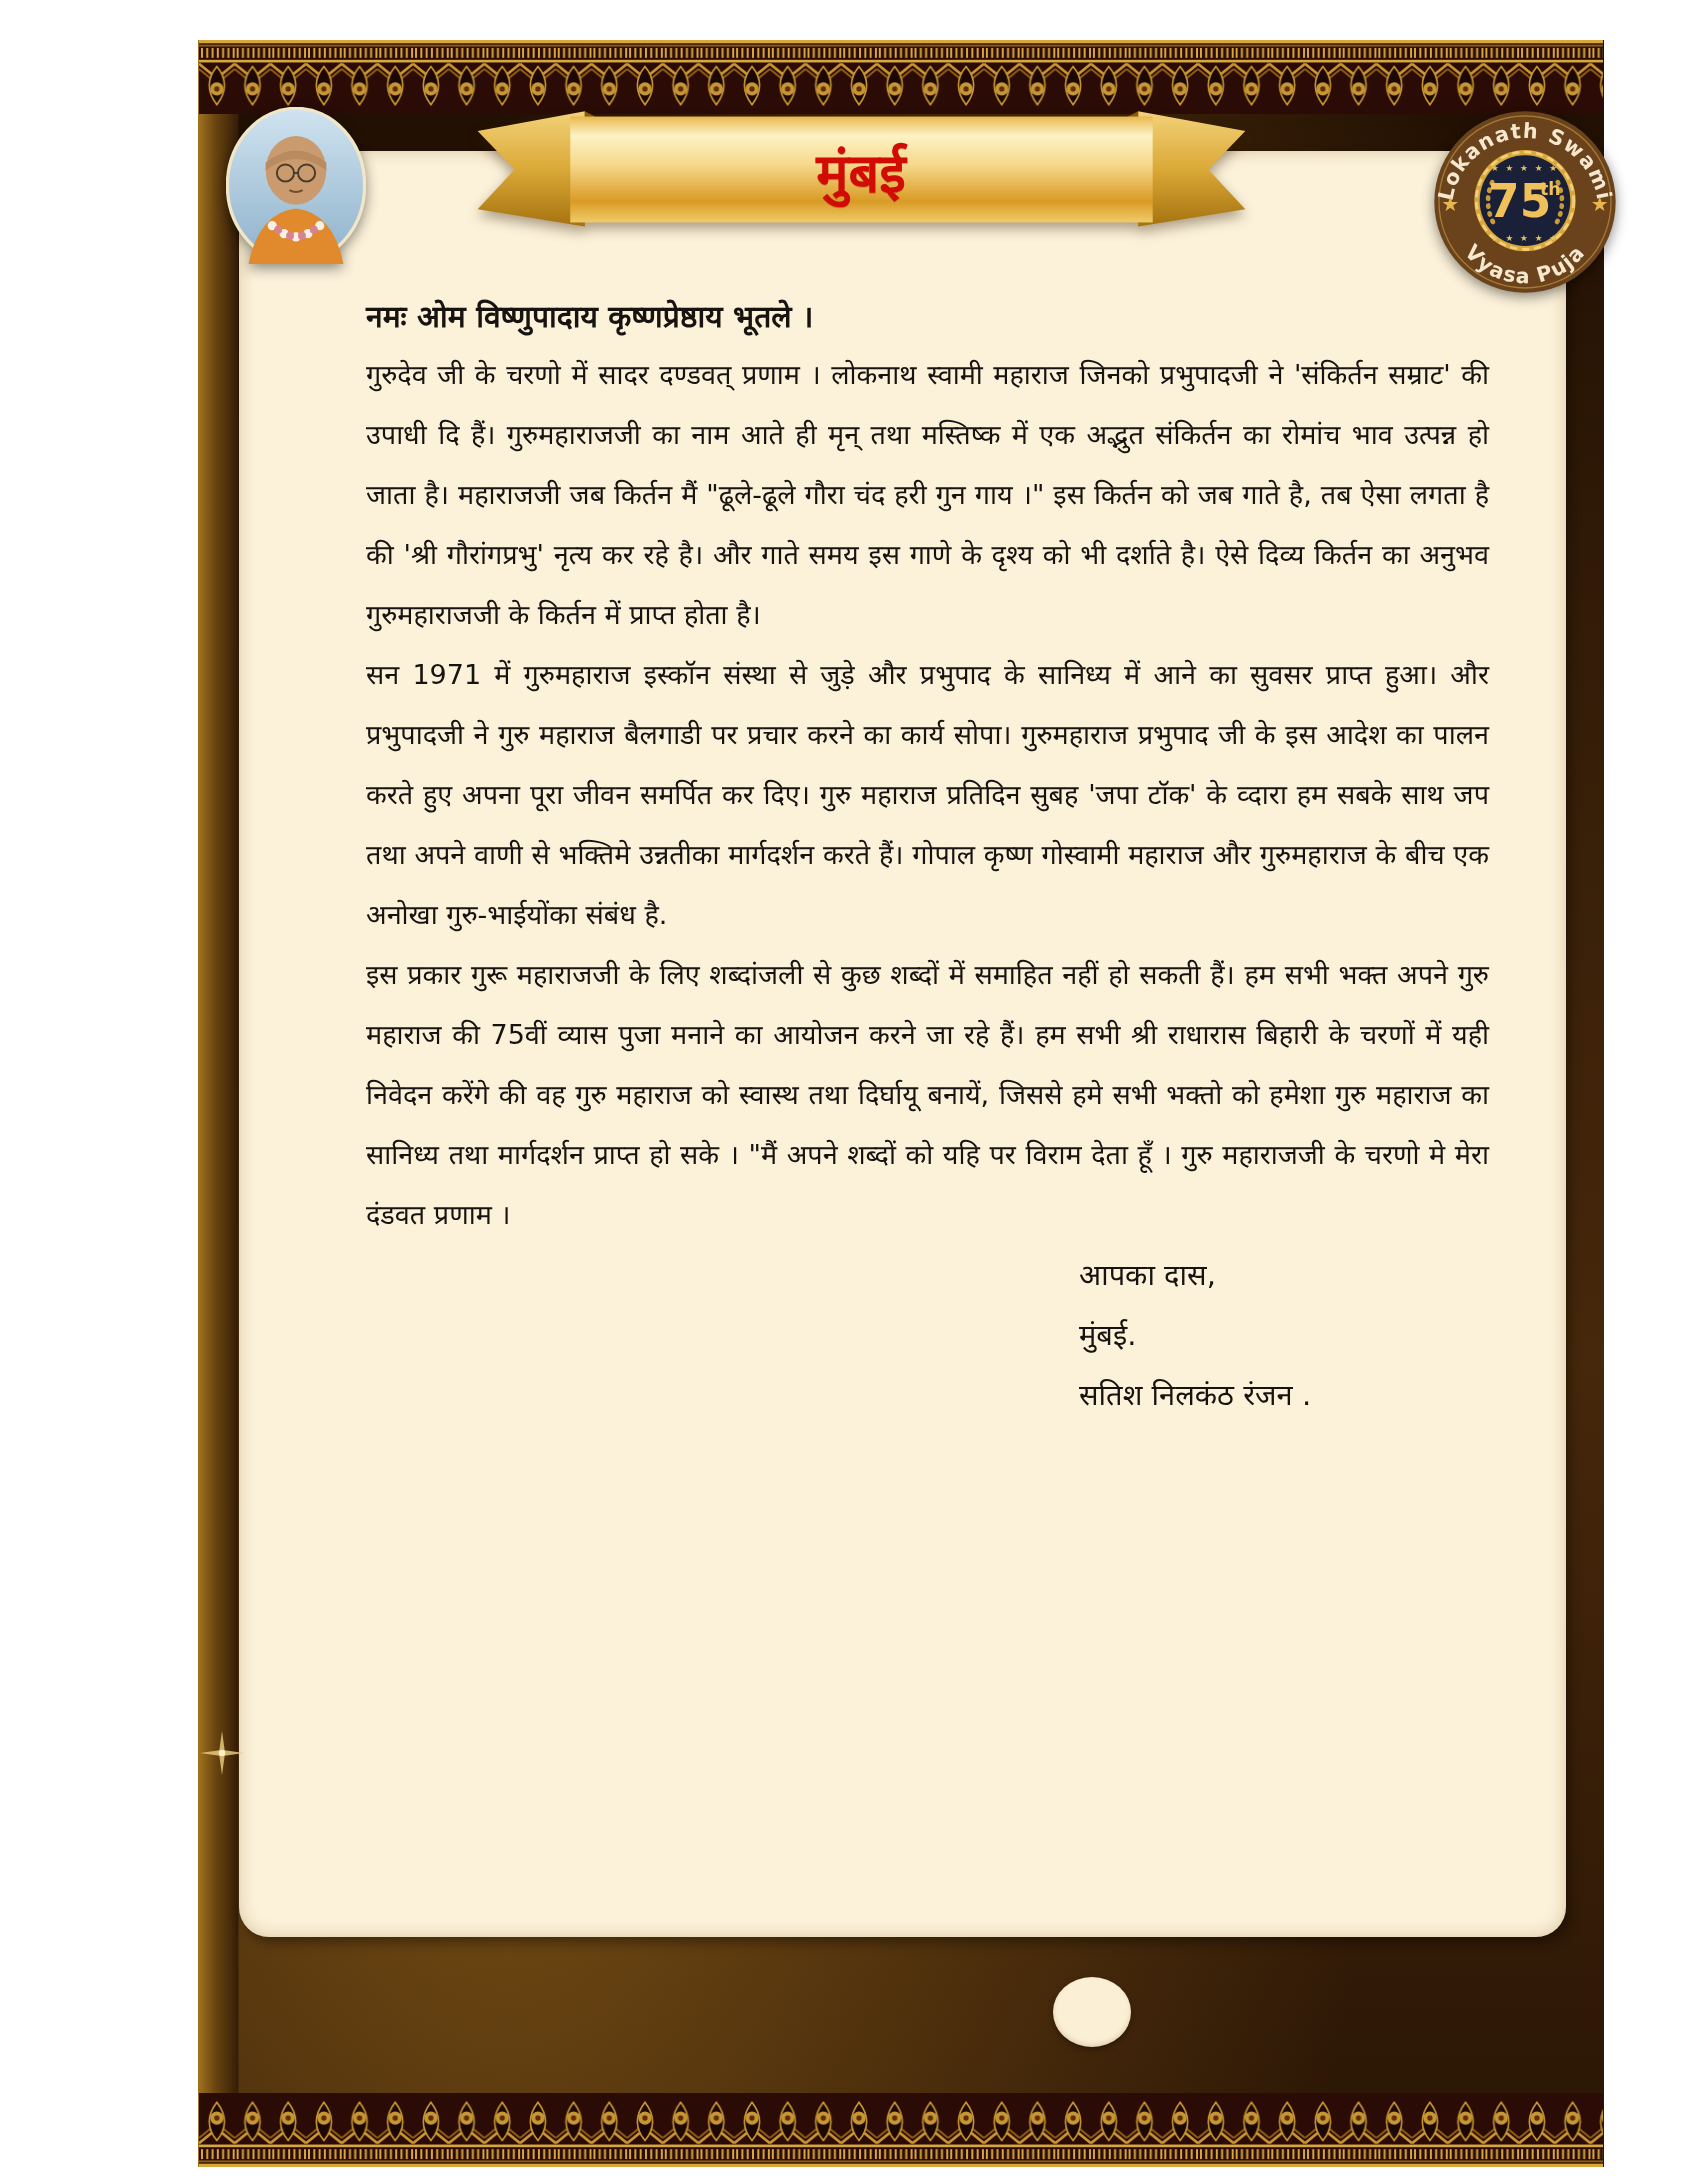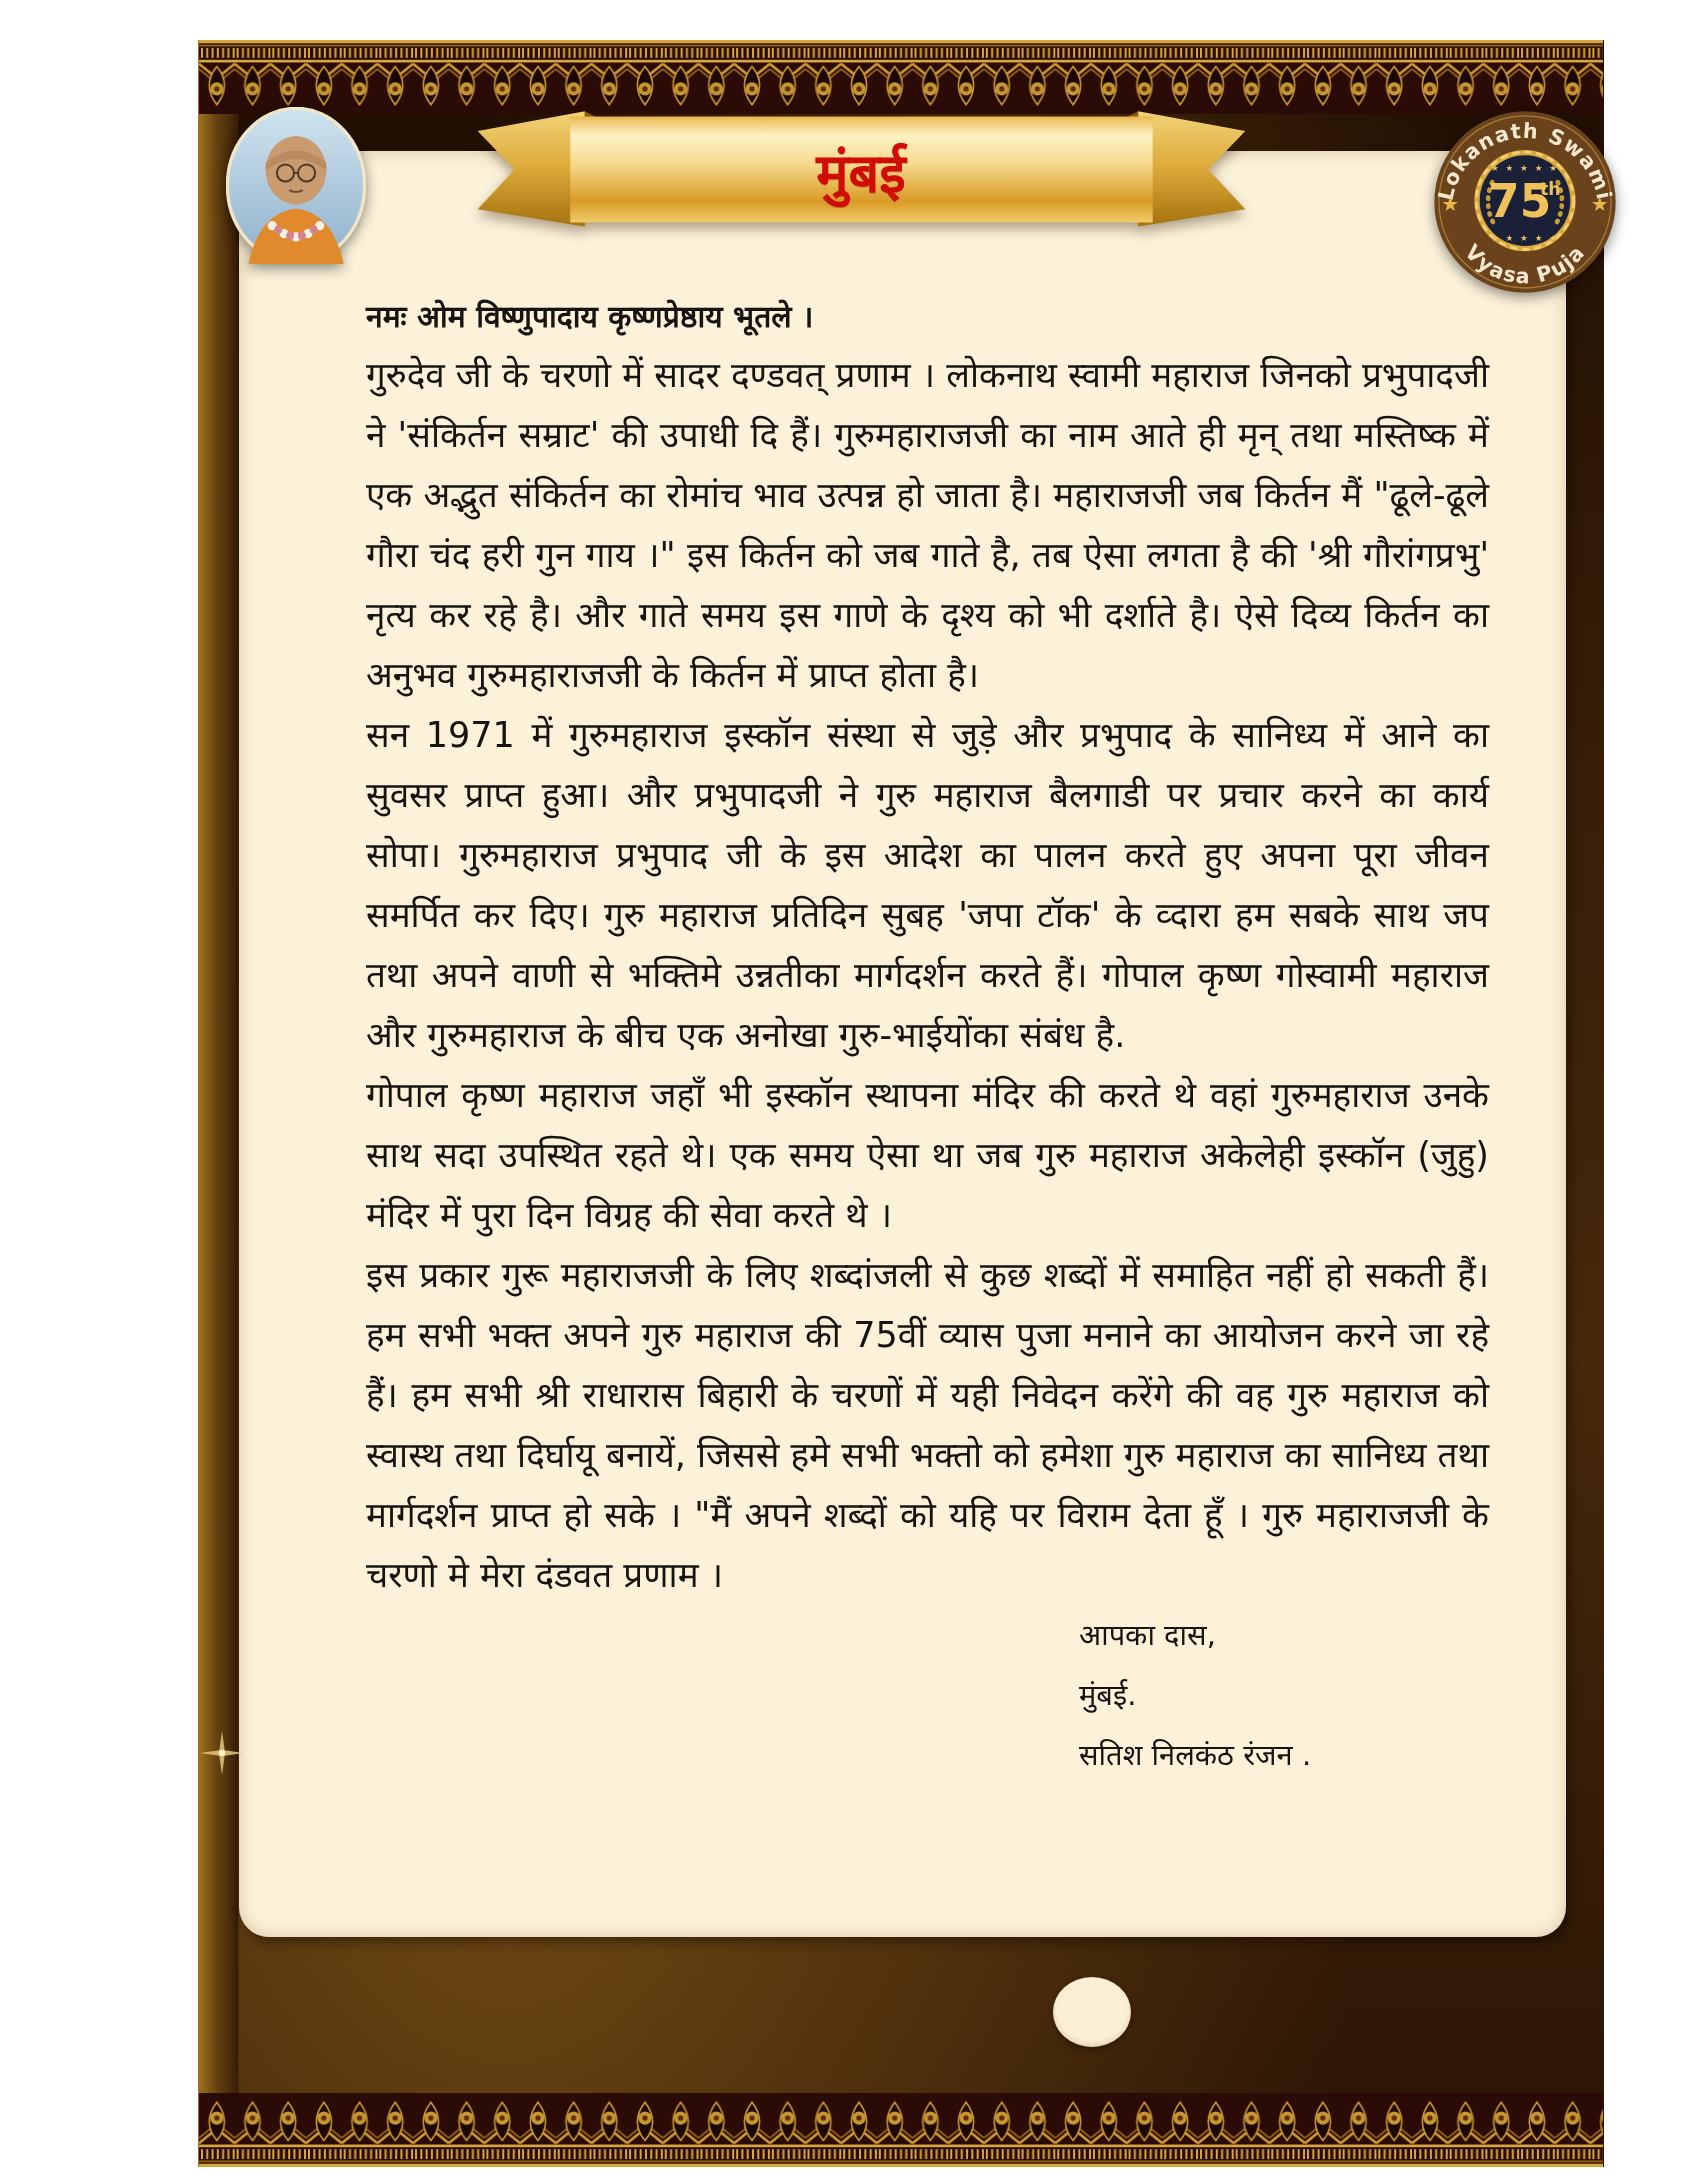--- a/index.html
+++ b/index.html
@@ -49,21 +49,21 @@
   
   .badge { position:absolute; left:1433px; top:110px; width:184px; height:184px; }
   .badge svg { display:block; width:100%; height:100%; filter:drop-shadow(0 4px 6.6px rgba(0,0,0,.45)); }
 
   
   .content {
     position:absolute; left:366px; top:288px; width:1123px;
     color:#171310;
   }
   .shloka { width:992px; font-size:30px; line-height:57px; font-weight:700; }
-  .bodytext p { margin:0; font-size:35px; line-height:60px; text-align:justify; text-justify:inter-word; }
+  .bodytext p { margin:0; font-size:27px; line-height:60px; text-align:justify; text-justify:inter-word; }
   .signature { margin-left:713px; font-size:29px; line-height:60px; }
   .signature div { white-space:nowrap; }
 
   
   .sparkle { position:absolute; left:200px; top:1731px; width:44px; height:44px; }
   .page-dot {
     position:absolute; left:1053px; top:1977px; width:78px; height:70px;
     background:#fbf0d6; border-radius:50%;
     box-shadow:0 2.6px 6.6px rgba(0,0,0,.35), inset 0 -2.6px 5.3px rgba(160,120,50,.25);
   }
@@ -218,21 +218,20 @@
     </svg>
   </div>
 
   <div class="content">
     <div class="shloka">
       <div>नमः ओम विष्णुपादाय कृष्णप्रेष्ठाय भूतले ।</div>
     </div>
     <div class="bodytext">
       <p>गुरुदेव जी के चरणो में सादर दण्डवत् प्रणाम । लोकनाथ स्वामी महाराज जिनको प्रभुपादजी ने 'संकिर्तन सम्राट' की उपाधी दि हैं। गुरुमहाराजजी का नाम आते ही मृन् तथा मस्तिष्क में एक अद्भुत संकिर्तन का रोमांच भाव उत्पन्न हो जाता है। महाराजजी जब किर्तन मैं "ढूले-ढूले गौरा चंद हरी गुन गाय ।" इस किर्तन को जब गाते है, तब ऐसा लगता है की 'श्री गौरांगप्रभु' नृत्य कर रहे है। और गाते समय इस गाणे के दृश्य को भी दर्शाते है। ऐसे दिव्य किर्तन का अनुभव गुरुमहाराजजी के किर्तन में प्राप्त होता है।</p>
       <p>सन 1971 में गुरुमहाराज इस्कॉन संस्था से जुड़े और प्रभुपाद के सानिध्य में आने का सुवसर प्राप्त हुआ। और प्रभुपादजी ने गुरु महाराज बैलगाडी पर प्रचार करने का कार्य सोपा। गुरुमहाराज प्रभुपाद जी के इस आदेश का पालन करते हुए अपना पूरा जीवन समर्पित कर दिए। गुरु महाराज प्रतिदिन सुबह 'जपा टॉक' के व्दारा हम सबके साथ जप तथा अपने वाणी से भक्तिमे उन्नतीका मार्गदर्शन करते हैं। गोपाल कृष्ण  गोस्वामी महाराज और गुरुमहाराज के बीच एक अनोखा गुरु-भाईयोंका संबंध है.</p>
-      <p>गोपाल कृष्ण महाराज जहाँ भी इस्कॉन स्थापना मंदिर की करते थे वहां गुरुमहाराज उनके साथ सदा उपस्थित रहते थे। एक समय ऐसा था जब गुरु महाराज अकेलेही इस्कॉन (जुहु) मंदिर में पुरा दिन विग्रह की सेवा करते थे ।</p>
       <p>इस प्रकार गुरू महाराजजी के लिए शब्दांजली से कुछ शब्दों में समाहित नहीं हो सकती हैं। हम सभी भक्त अपने गुरु महाराज की 75वीं व्यास पुजा मनाने का आयोजन करने जा रहे हैं। हम सभी श्री राधारास बिहारी के चरणों में यही निवेदन करेंगे की वह गुरु महाराज को स्वास्थ तथा दिर्घायू बनायें, जिससे हमे सभी भक्तो को हमेशा गुरु महाराज का सानिध्य तथा मार्गदर्शन प्राप्त हो सके । "मैं अपने शब्दों को यहि पर विराम देता हूँ । गुरु महाराजजी के चरणो मे मेरा दंडवत प्रणाम ।</p>
     </div>
     <div class="signature">
       <div>आपका दास,</div>
       <div>मुंबई.</div>
       <div>सतिश निलकंठ रंजन .</div>
     </div>
   </div>
 
   <div class="sparkle">

